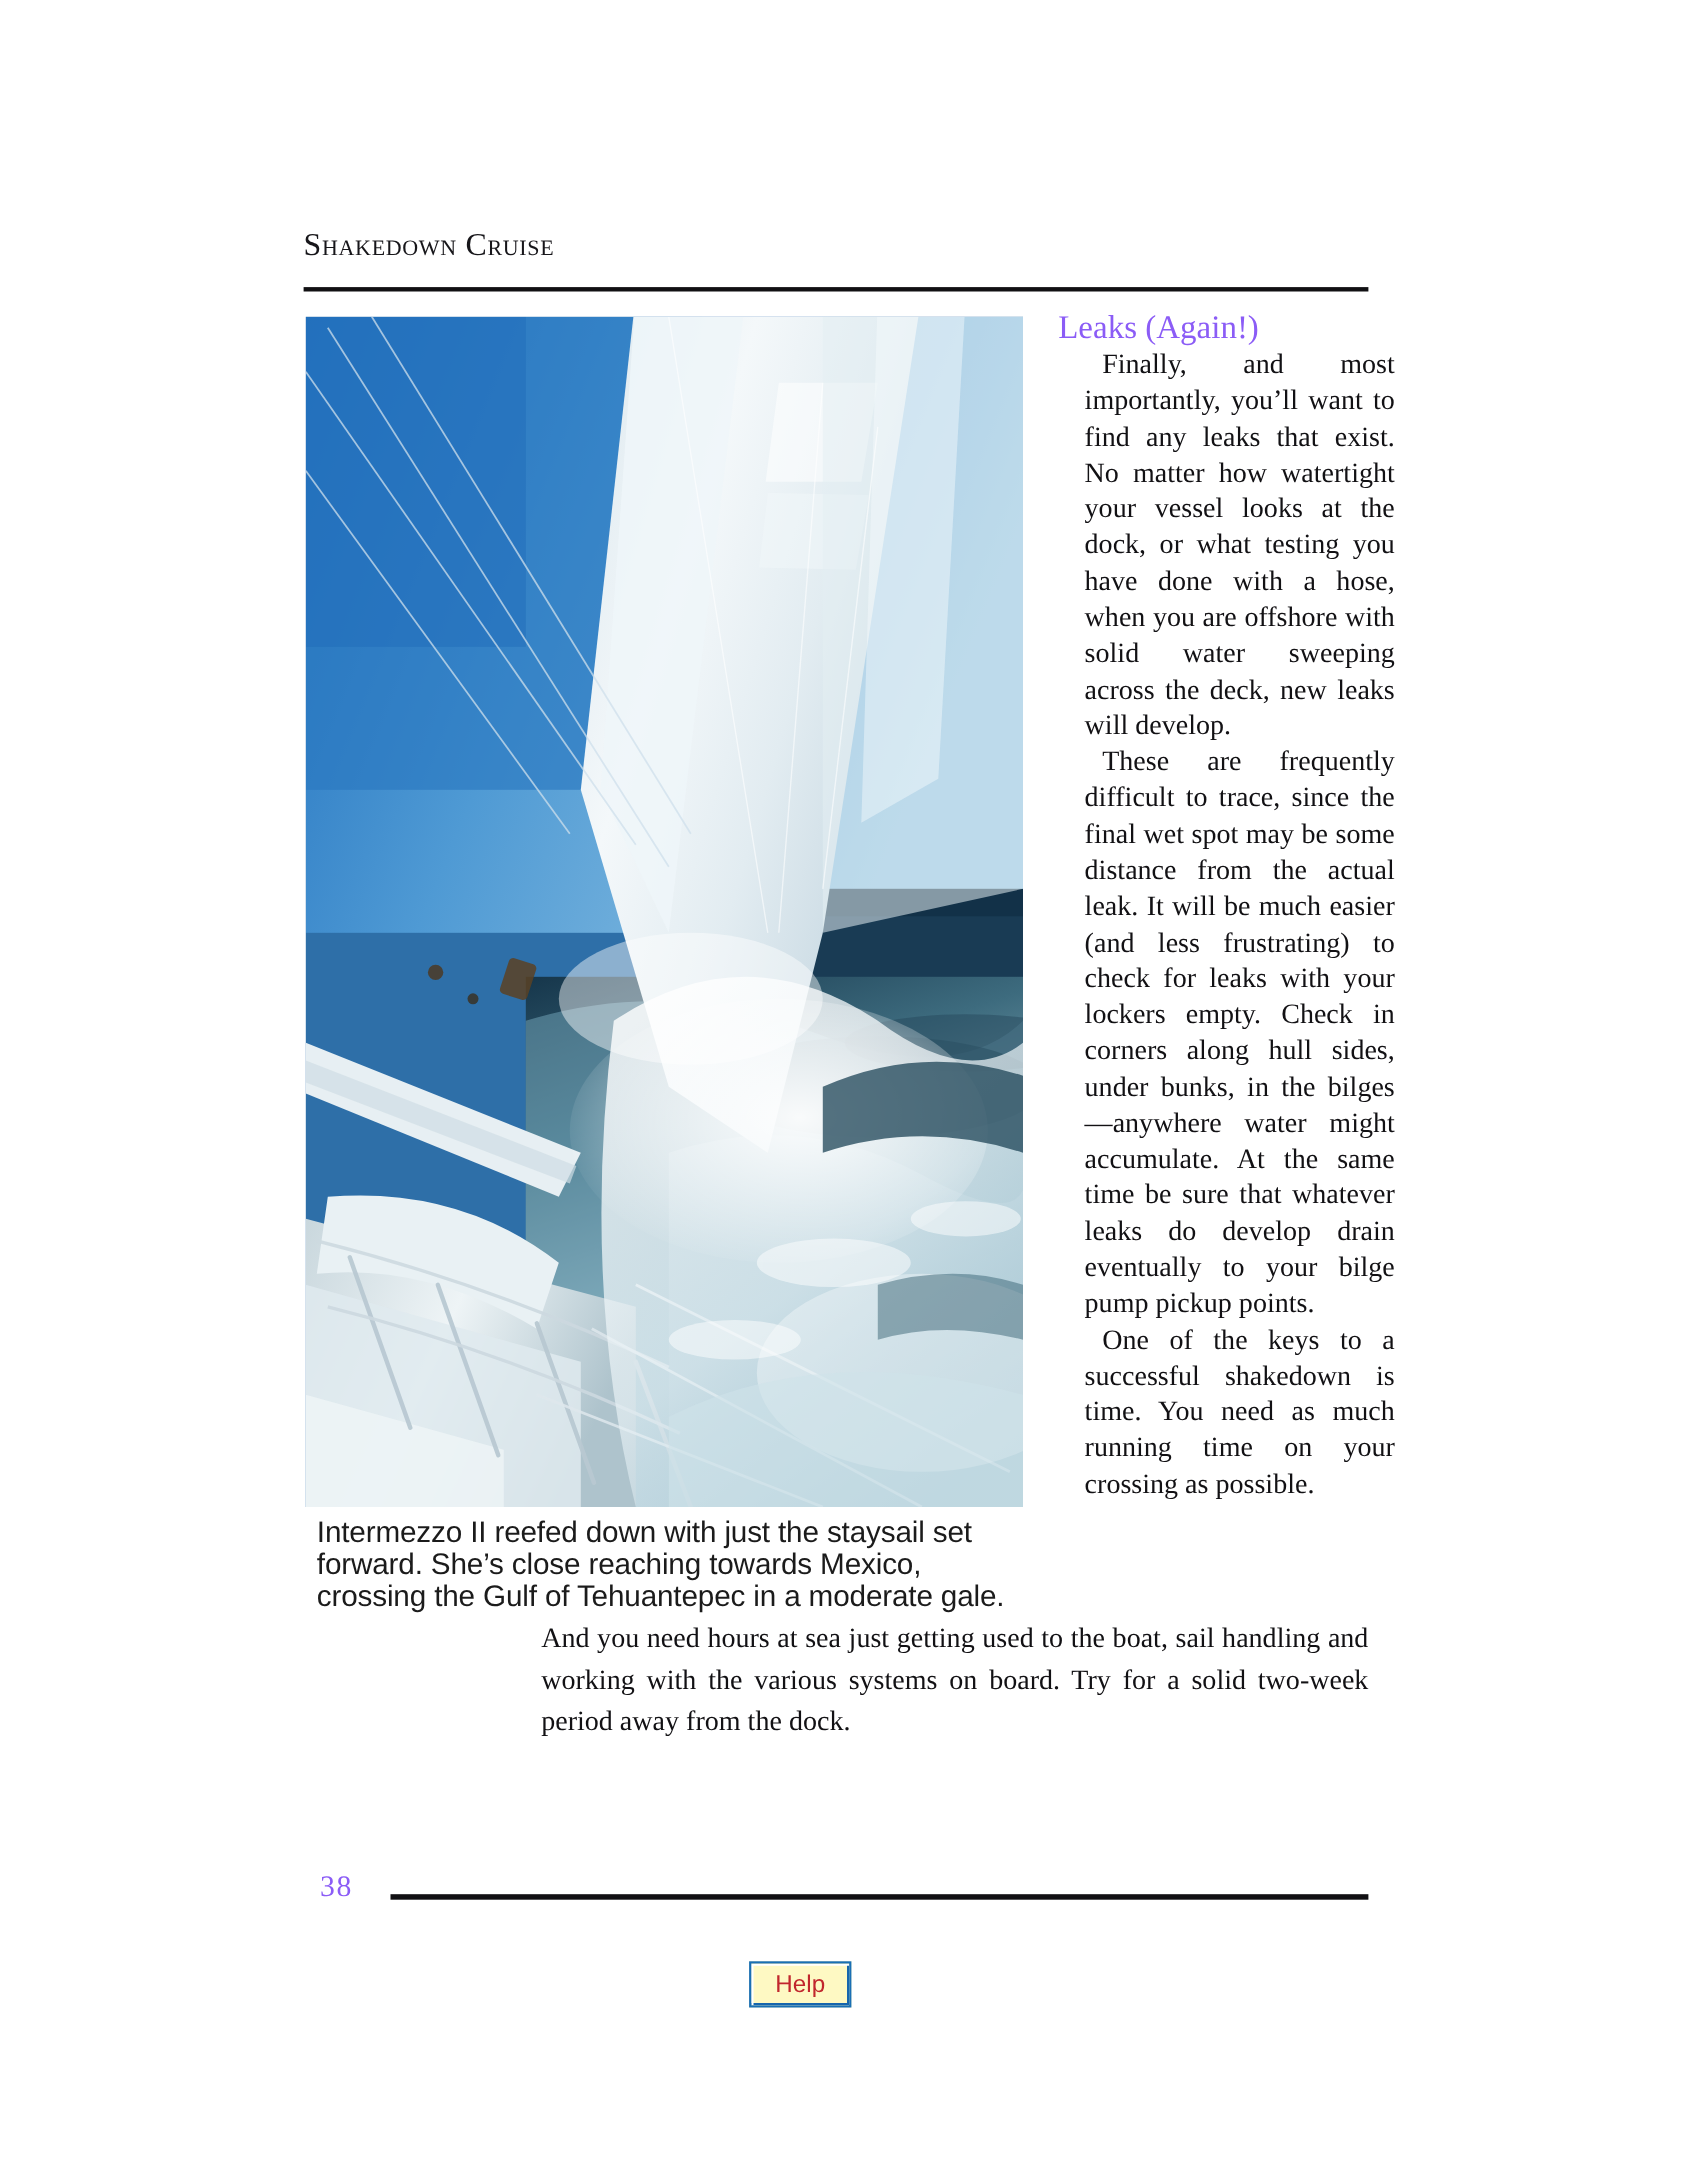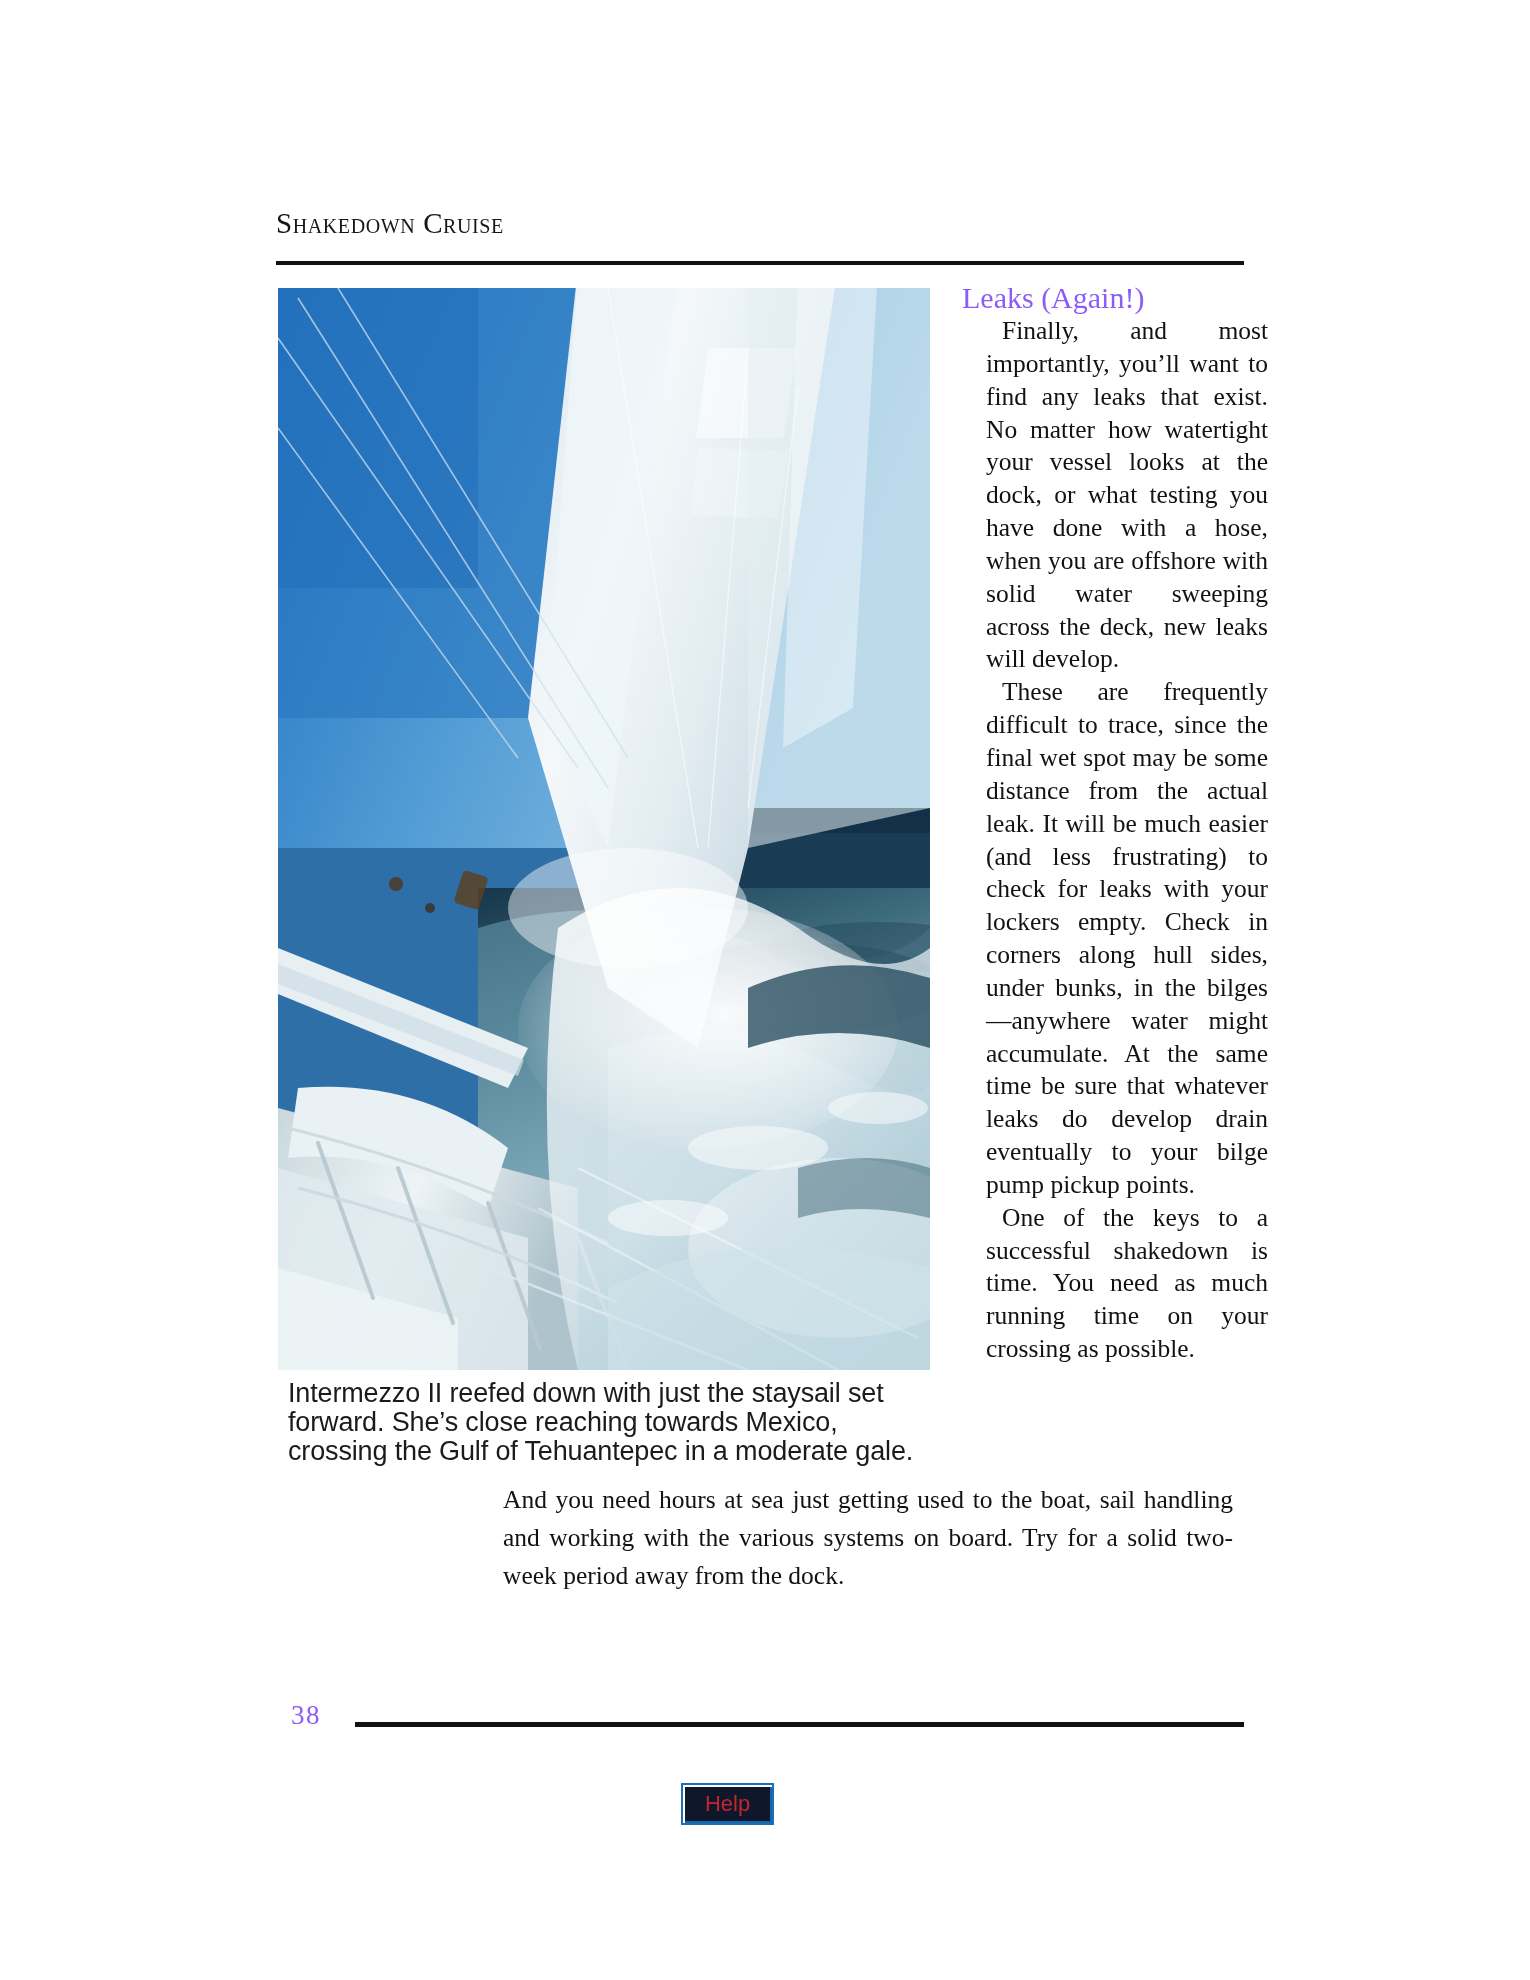--- a/index.html
+++ b/index.html
@@ -108,21 +108,21 @@
     position: absolute;
     left: 492px;
     top: 1470px;
     width: 752px;
     font-size: 25.5px;
     line-height: 38px;
     color: #121114;
     text-align: justify;
     text-align-last: left;
   }
-  #bottom-col p { margin: 11px; }
+  #bottom-col p { margin: 0; }
   #bottom-col p.indent { text-indent: 20px; }
 
   
   #folio {
     position: absolute;
     left: 291px;
     top: 1700px;
     font-size: 27px;
     color: #8b5cf6;
     letter-spacing: 1.5px;
@@ -136,21 +136,21 @@
     background: #111013;
   }
 
   
   #help-button {
     position: absolute;
     left: 681px;
     top: 1783px;
     width: 93px;
     height: 42px;
-    background: #0f172a;
+    background: #fef9c3;
     border: 2px solid #1a6fb5;
     box-shadow: inset 2px 2px 0 0 #ffffff, inset -2px -2px 0 0 #1766ad;
     color: #c1272d;
     font-family: "Liberation Sans", sans-serif;
     font-size: 22px;
     display: flex;
     align-items: center;
     justify-content: center;
     cursor: pointer;
     box-sizing: border-box;

